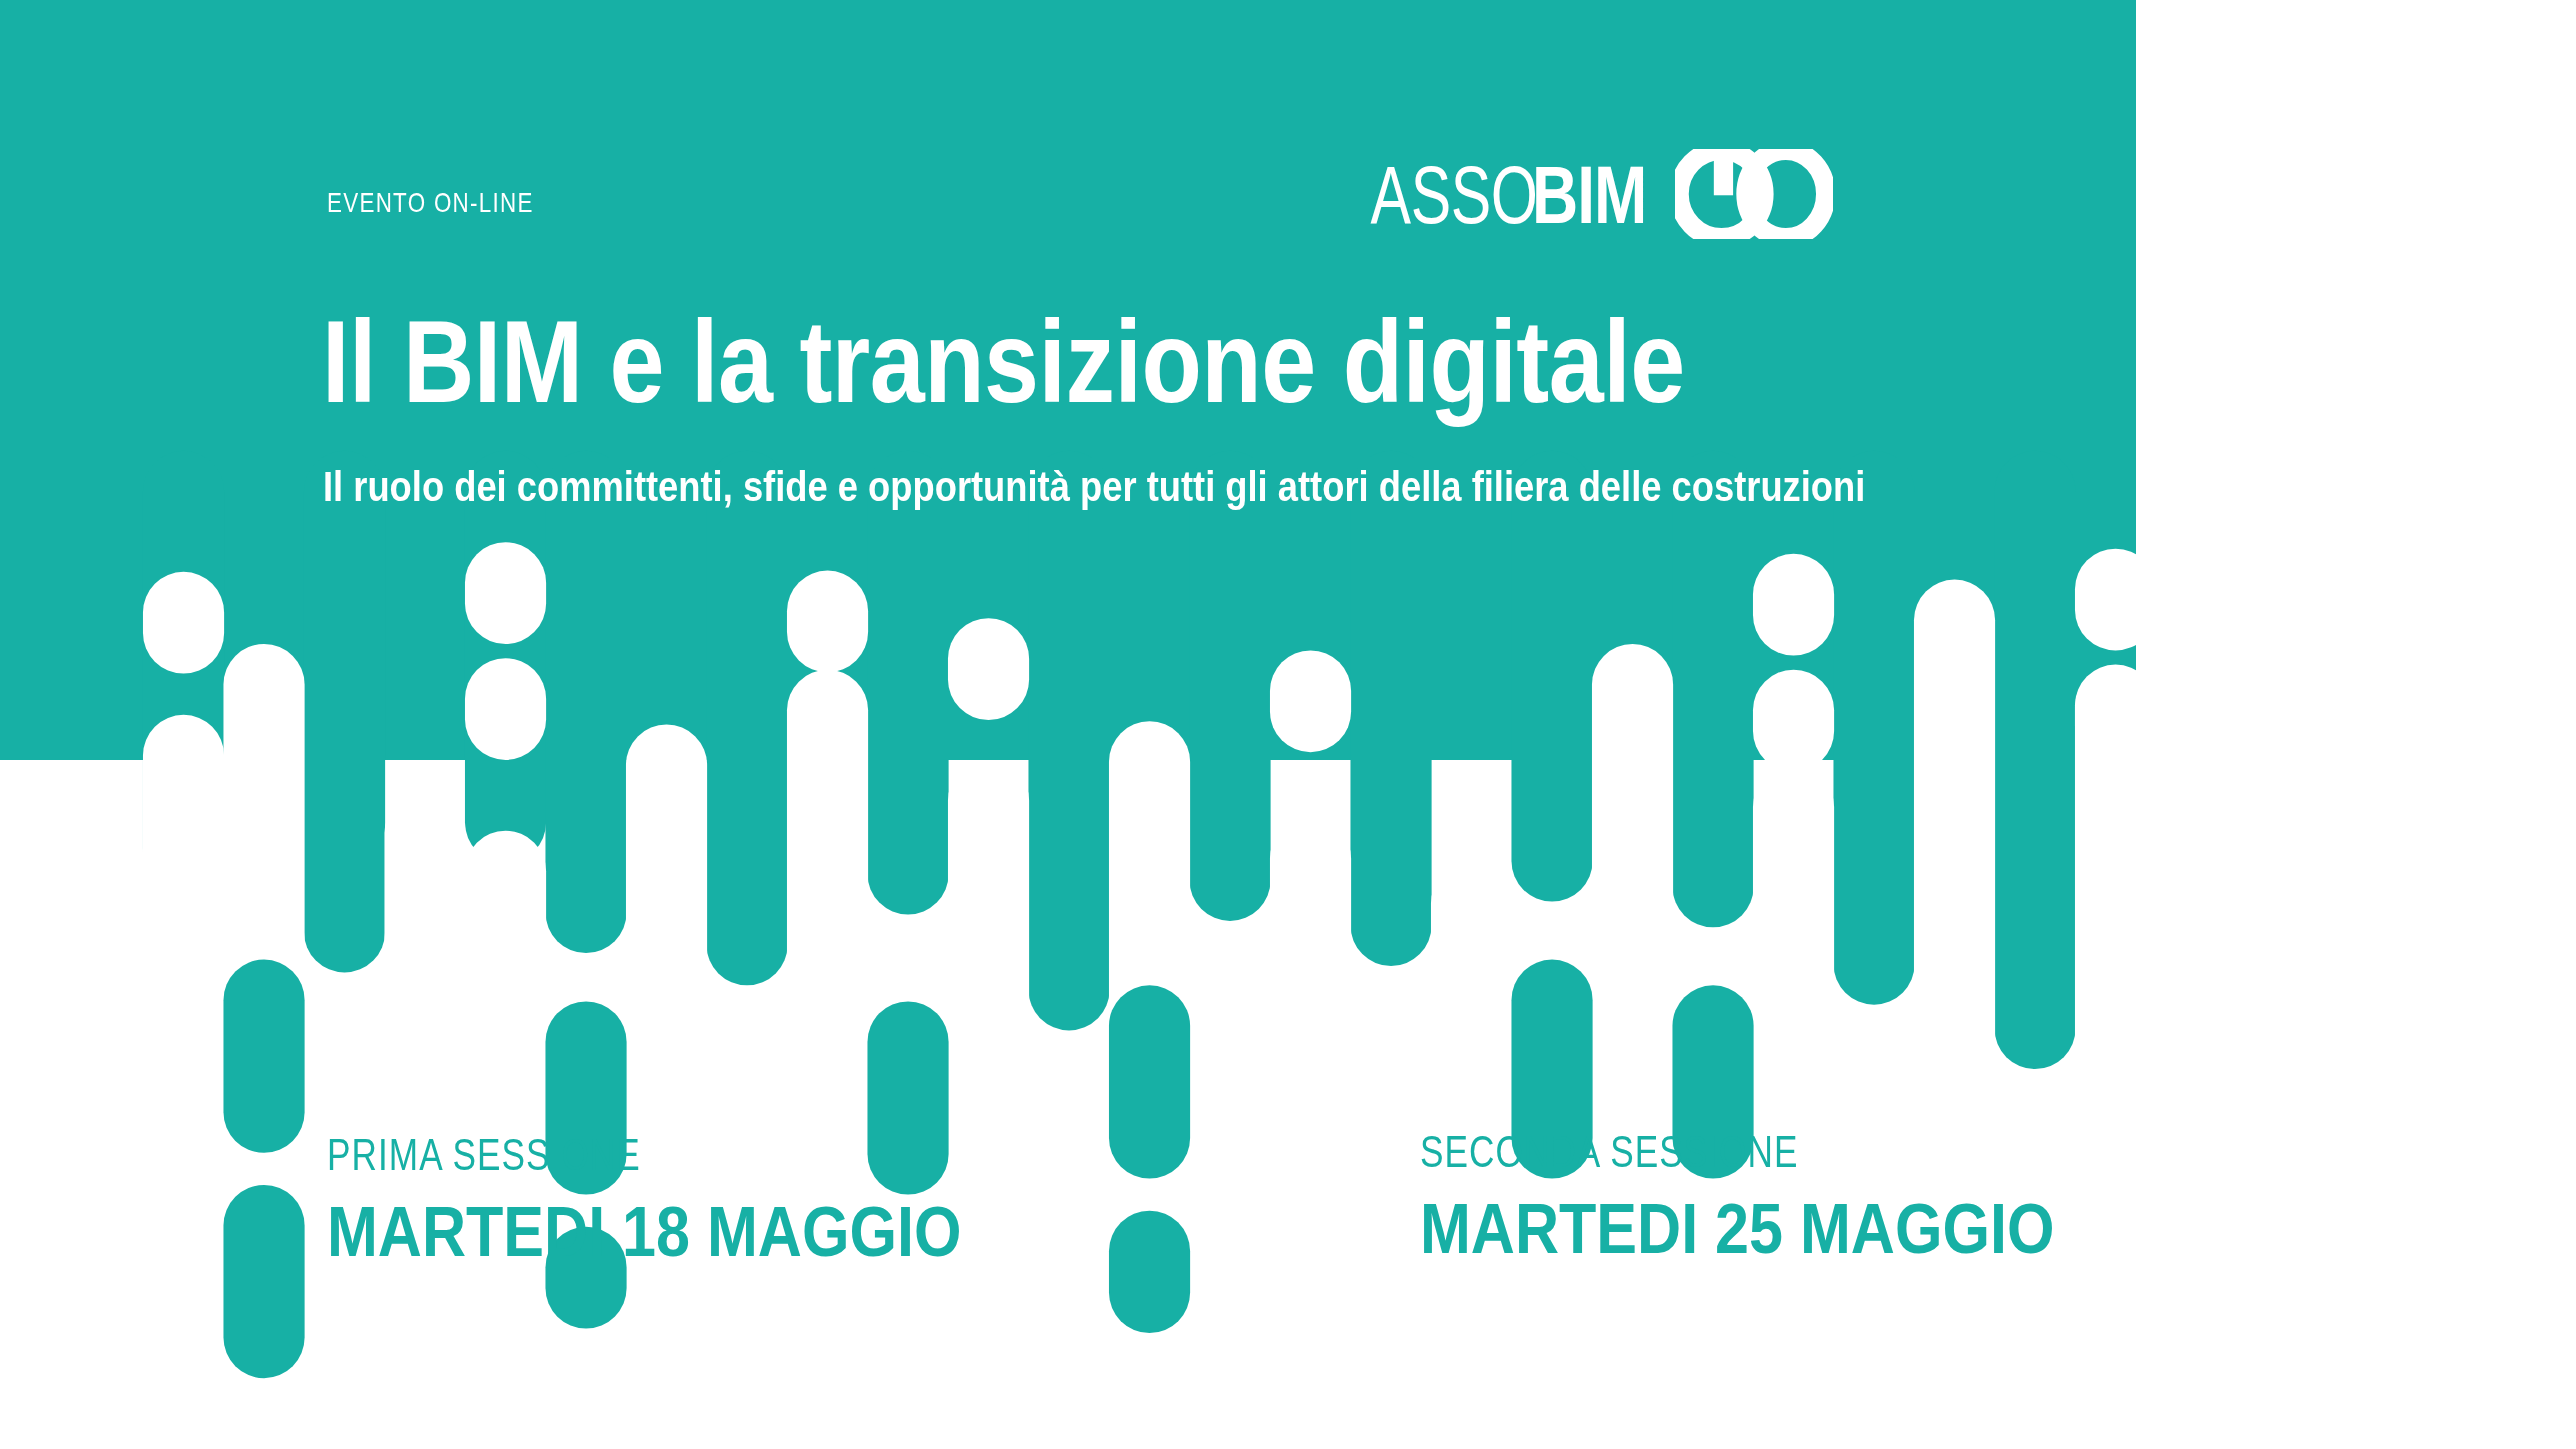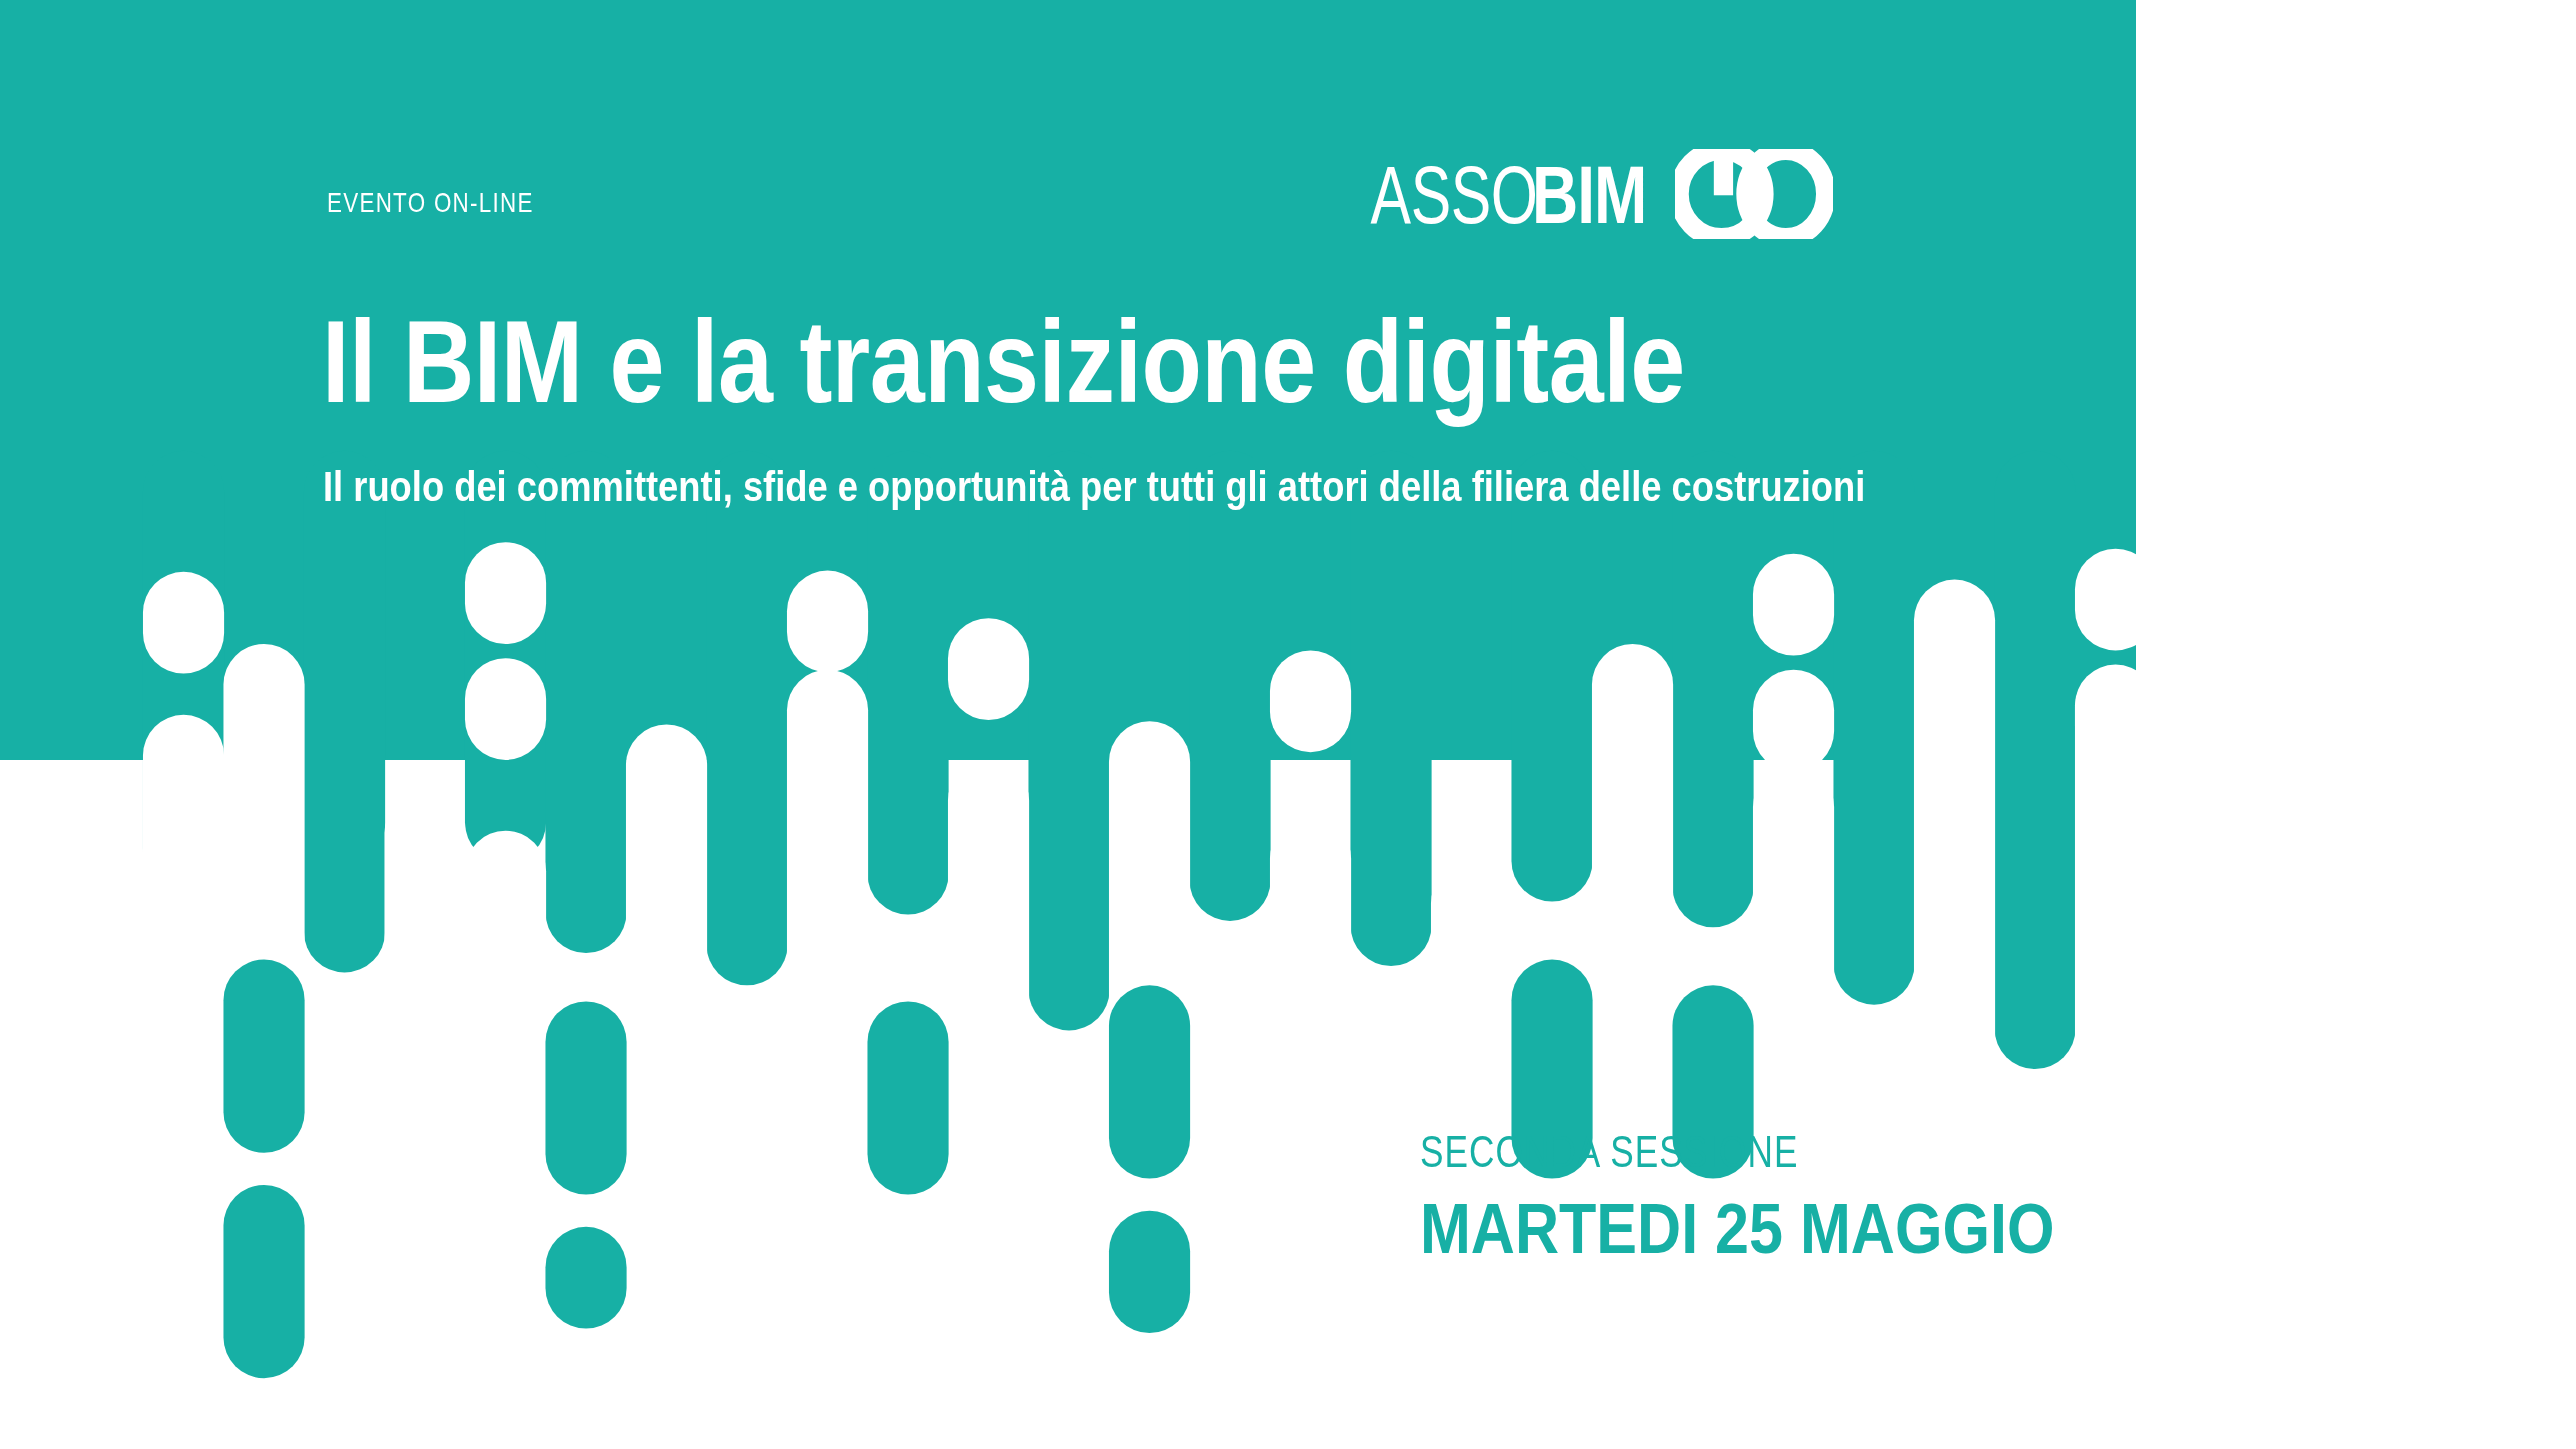--- a/index.html
+++ b/index.html
@@ -275,20 +275,24 @@
         <ellipse cx="172" cy="70" rx="62" ry="68" fill="none" stroke="#ffffff" stroke-width="30"></ellipse>
         <rect x="60" y="-2" width="30" height="74" fill="#ffffff"></rect>
       </svg>
     </span>
   </div>
 
   <div class="title">Il BIM e la transizione digitale</div>
 
   <div class="subtitle">Il ruolo dei committenti, sfide e opportunità per tutti gli attori della filiera delle costruzioni</div>
 
+  <div class="session session-1">
+    <div class="session-label">PRIMA SESSIONE</div>
+    <div class="session-date">MARTEDI 18 MAGGIO</div>
+  </div>
 
   <div class="session session-2">
     <div class="session-label">SECONDA SESSIONE</div>
     <div class="session-date">MARTEDI 25 MAGGIO</div>
   </div>
 
 </div>
 
 
 </body></html>

